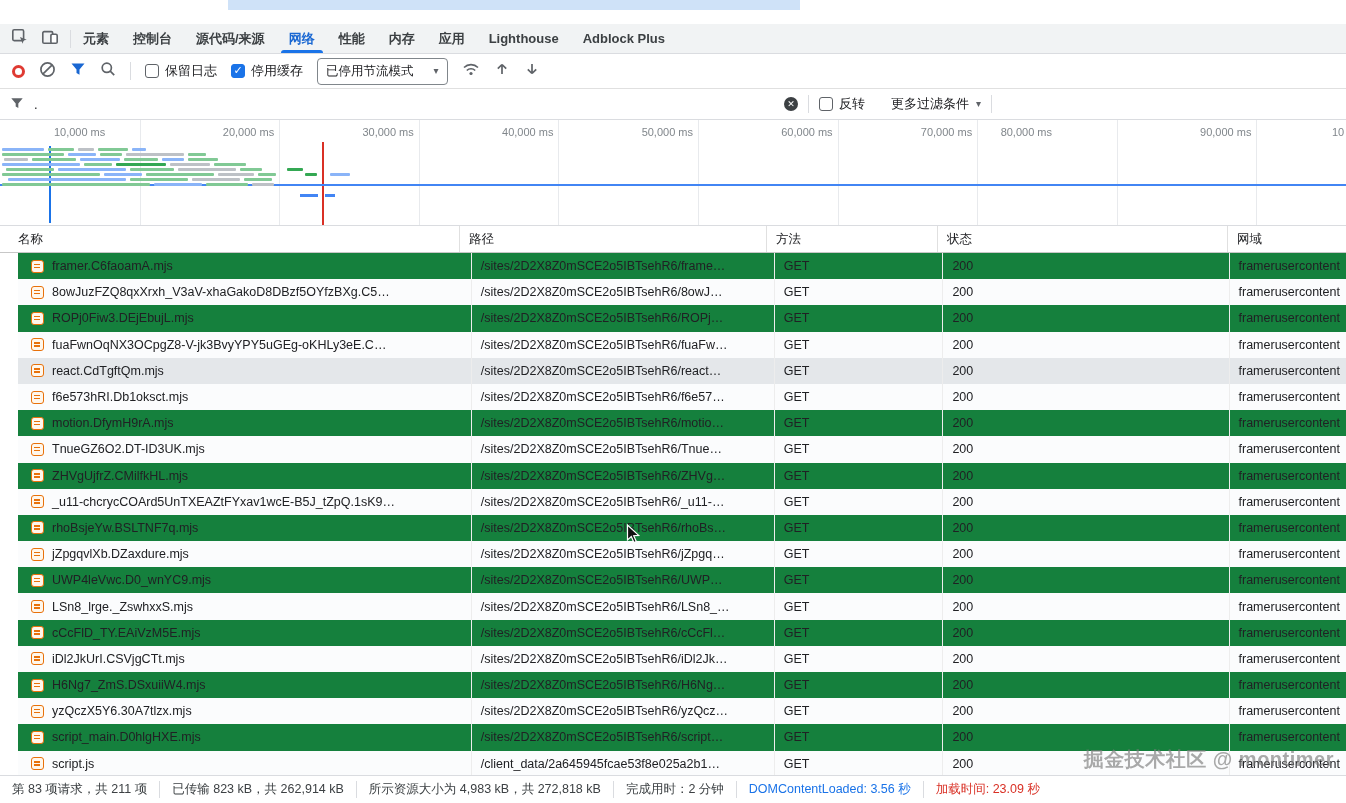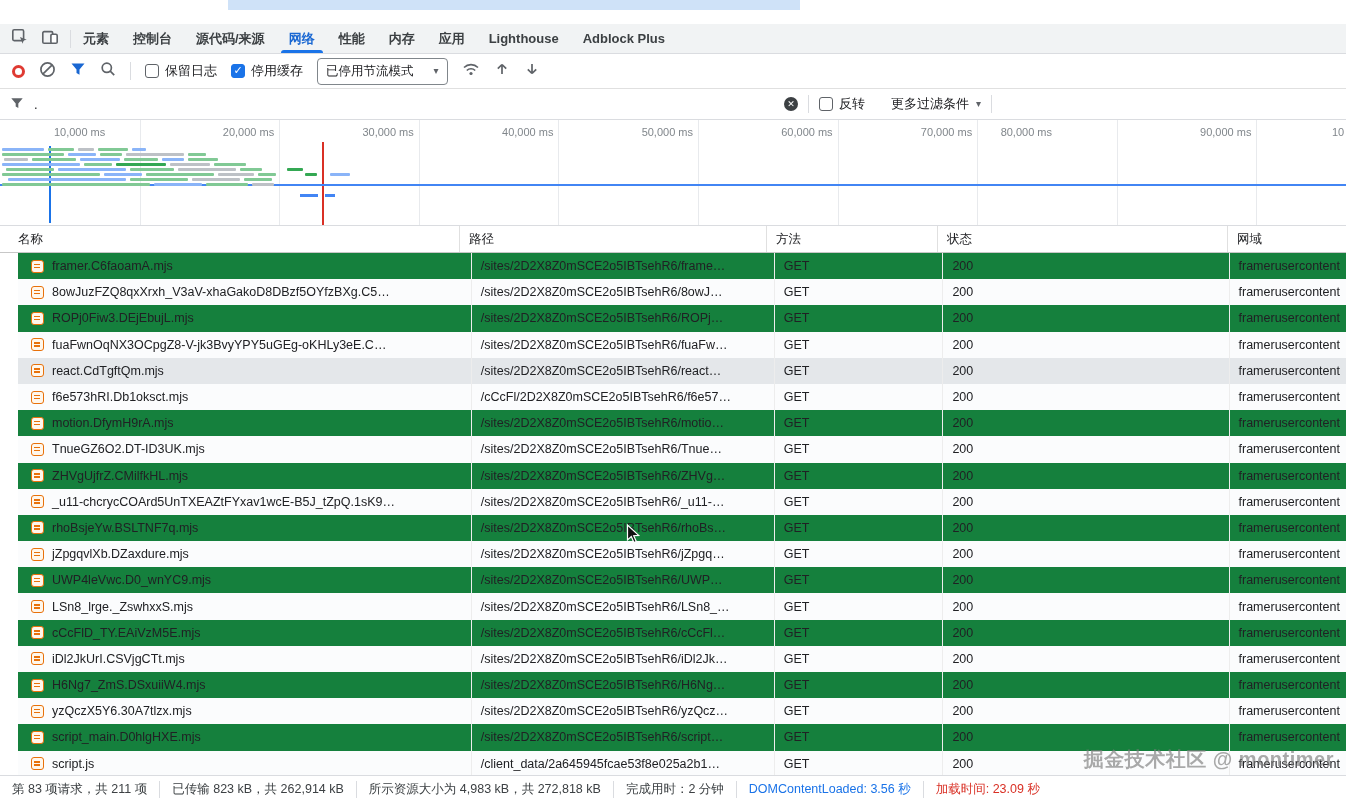--- a/index.html
+++ b/index.html
@@ -322,21 +322,21 @@
         <div class="cell col-path">/sites/2D2X8Z0mSCE2o5IBTsehR6/react…</div>
         <div class="cell col-method">GET</div>
         <div class="cell col-status">200</div>
         <div class="cell col-domain">framerusercontent</div>
       </div>
       <div class="nrow">
         <div class="cell col-name">
           <span class="jsicon"></span>
           <span class="ntext">f6e573hRI.Db1oksct.mjs</span>
         </div>
-        <div class="cell col-path">/cCcFl/2D2X8Z0mSCE2o5IBTsehR6/f6e57…</div>
+        <div class="cell col-path">/sites/2D2X8Z0mSCE2o5IBTsehR6/f6e57…</div>
         <div class="cell col-method">GET</div>
         <div class="cell col-status">200</div>
         <div class="cell col-domain">framerusercontent</div>
       </div>
       <div class="nrow">
         <div class="cell col-name">
           <span class="jsicon"></span>
           <span class="ntext">motion.DfymH9rA.mjs</span>
         </div>
         <div class="cell col-path">/sites/2D2X8Z0mSCE2o5IBTsehR6/motio…</div>

